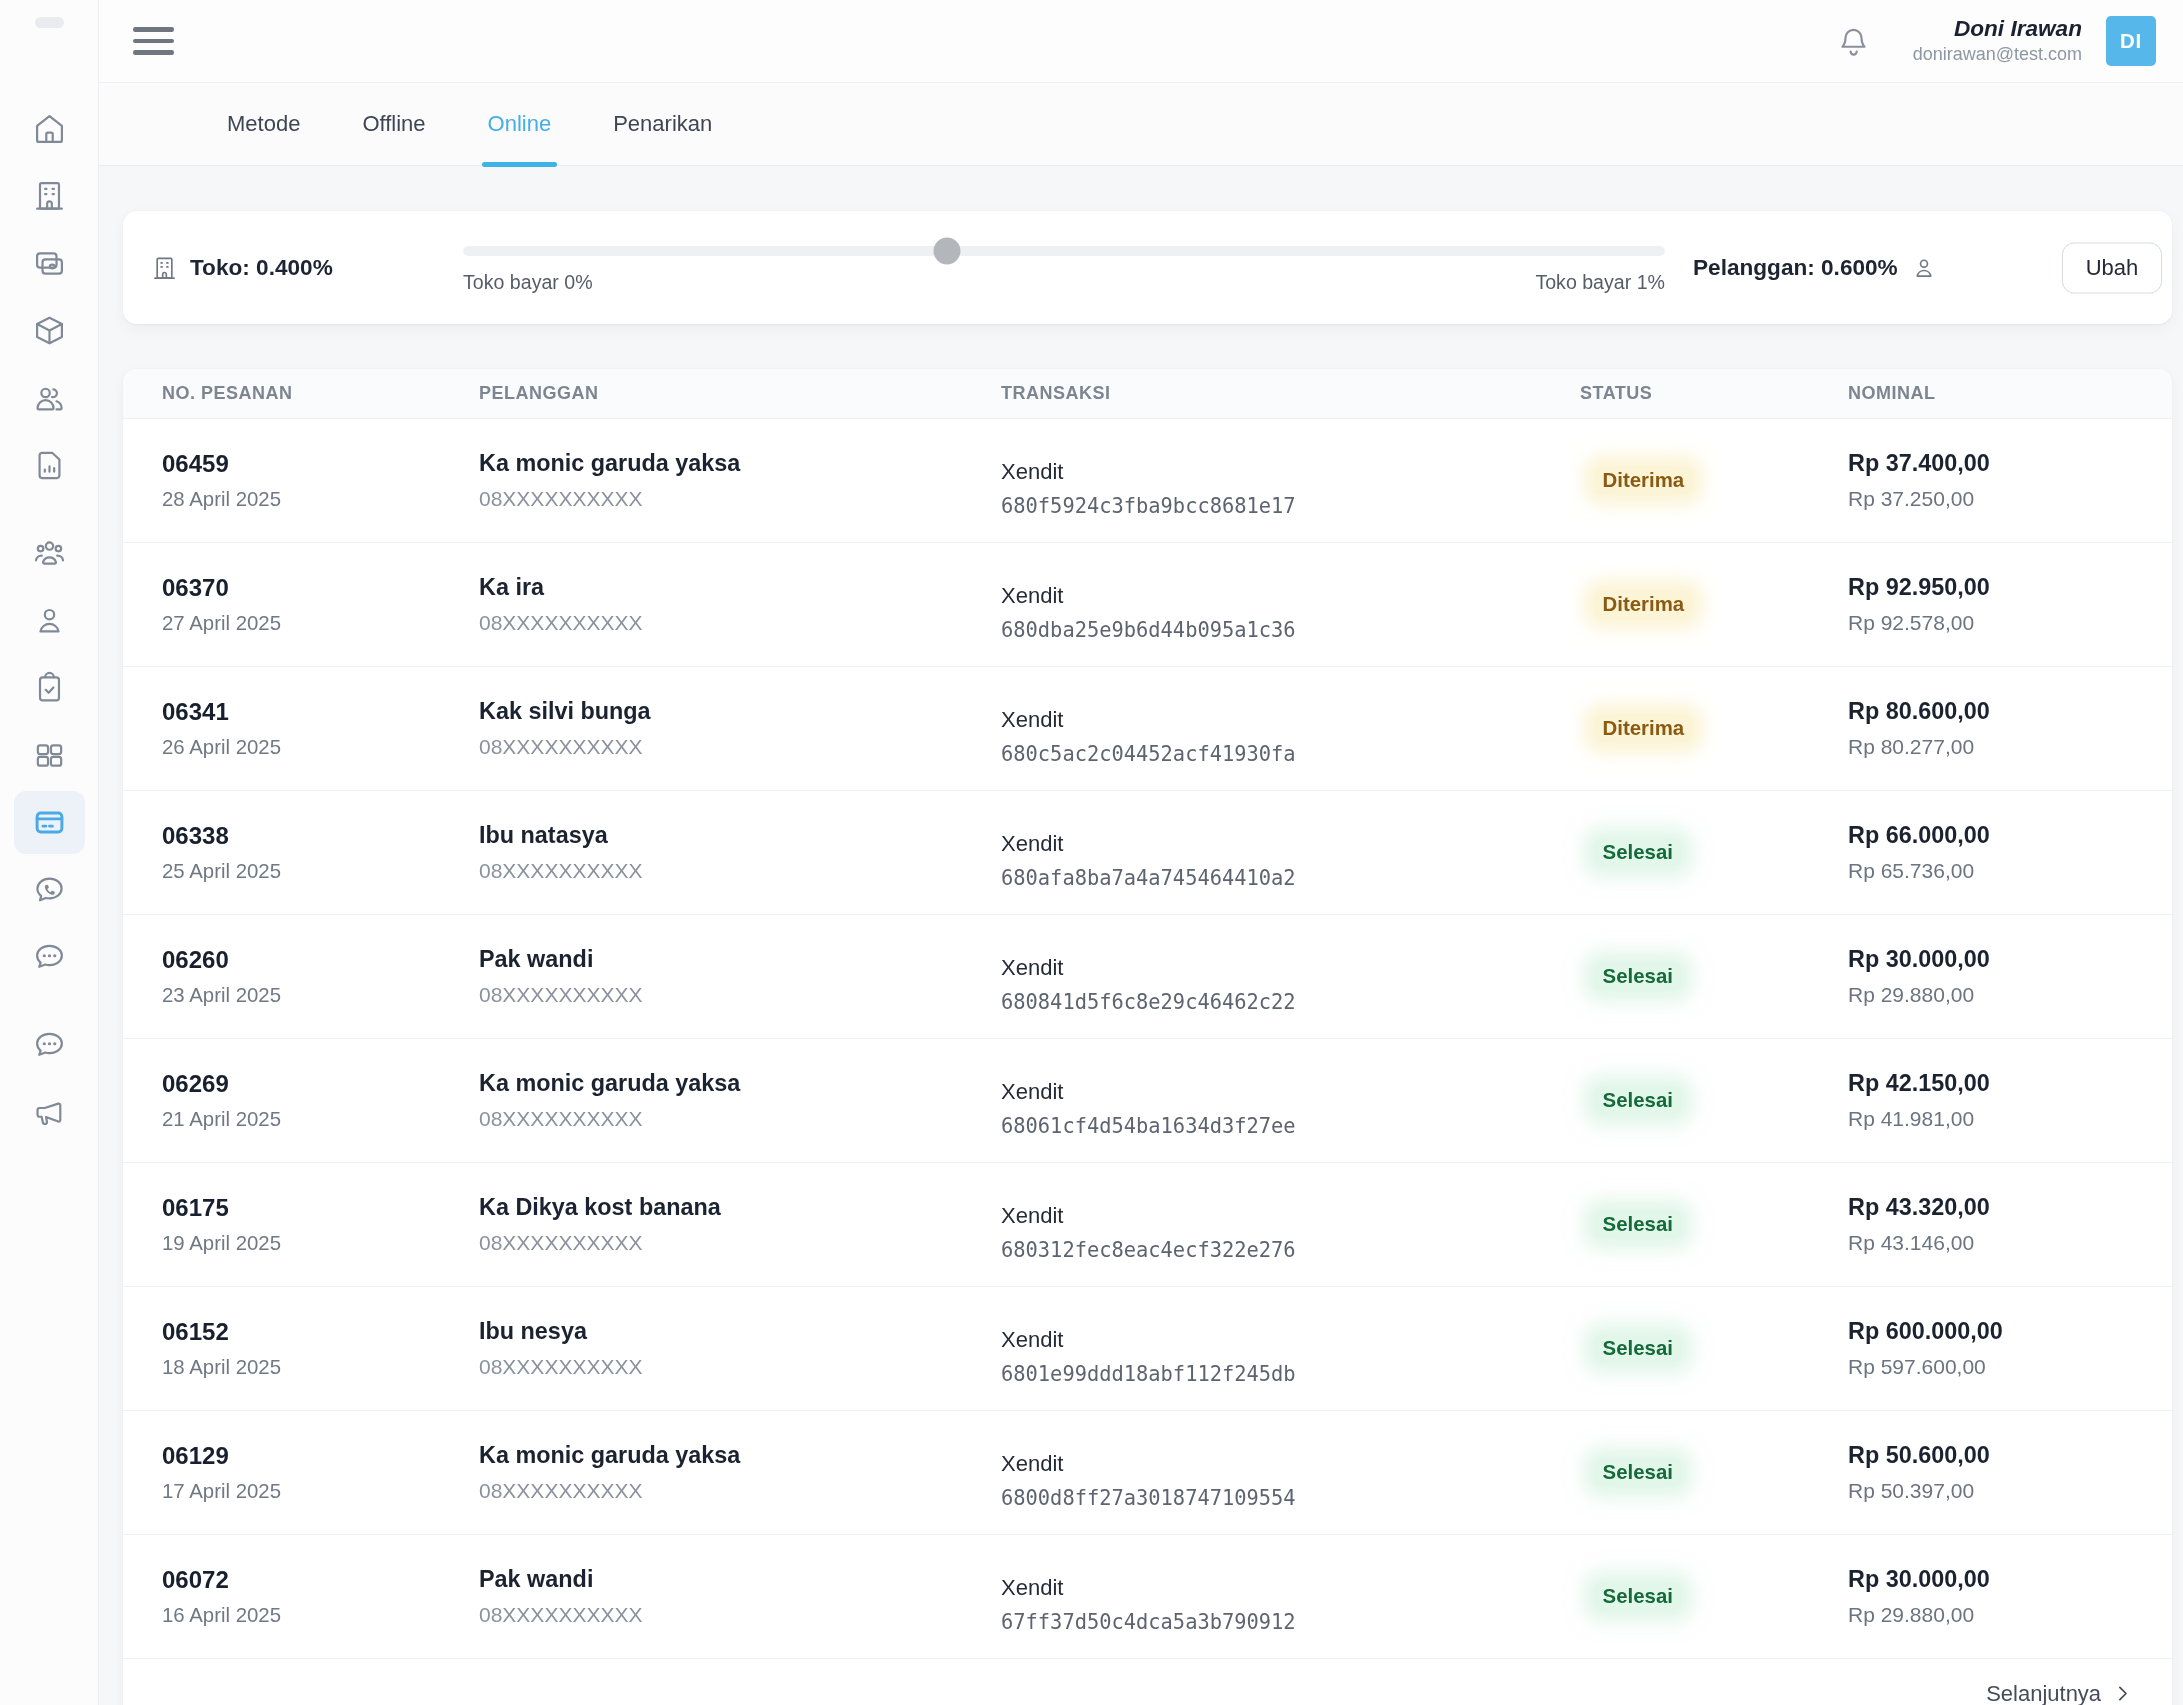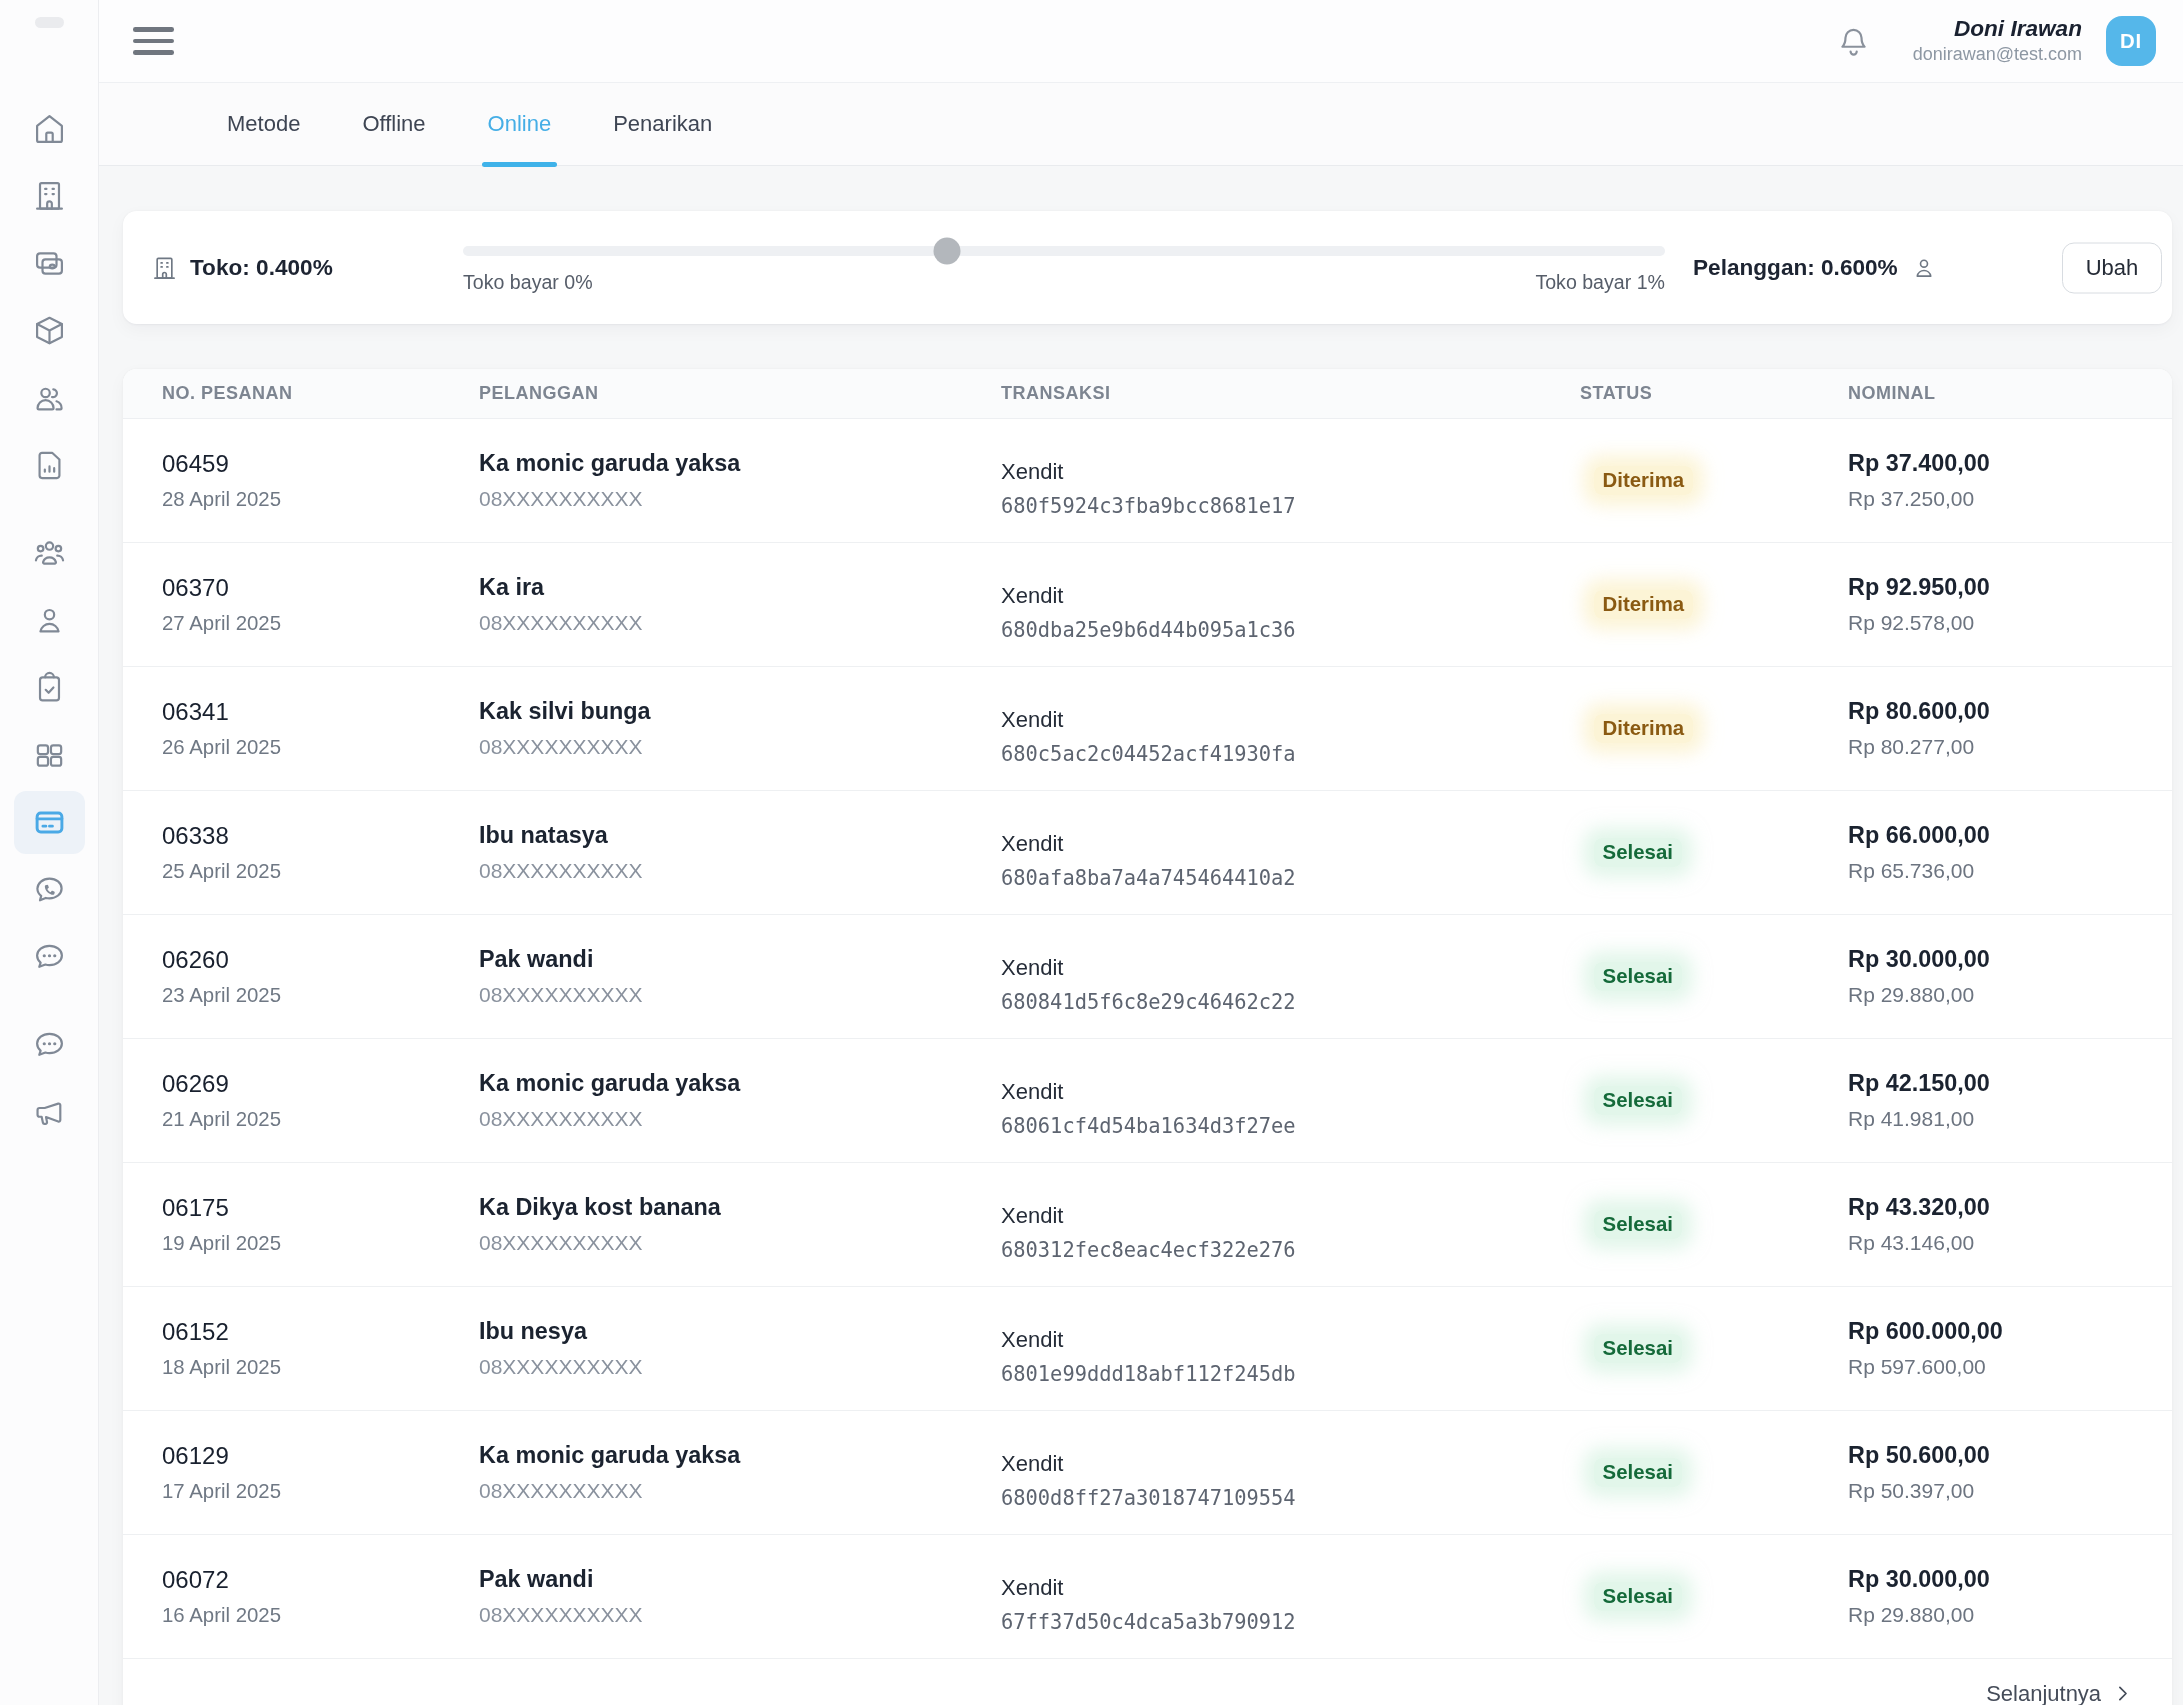--- a/index.html
+++ b/index.html
@@ -20,21 +20,21 @@
   .main{flex:1;display:flex;flex-direction:column;min-width:0;background:#f6f7f8;}
   .topbar{flex:0 0 83px;height:83px;background:#fdfdfe;border-bottom:0.8px solid #eef0f3;display:flex;align-items:center;padding:0 27px 0 34px;box-sizing:border-box;}
   .hamburger{background:none;border:none;padding:0;cursor:pointer;display:flex;flex-direction:column;gap:6.8px;}
   .hamburger span{display:block;width:41px;height:4.5px;border-radius:2.3px;background:#70767f;}
   .top-right{margin-left:auto;display:flex;align-items:center;}
   .bell{color:#8a919c;margin-right:42px;cursor:pointer;}
   .bell svg{width:35px;height:35px;display:block;}
   .user-block{text-align:right;margin-right:24px;}
   .user-name{font-size:22.6px;font-weight:700;color:#1a2130;line-height:1.25;font-style:italic;}
   .user-email{font-size:18px;color:#8d97a3;line-height:1.3;}
-  .avatar{width:50px;height:50px;border-radius:16px;background:#55b7ea;color:#fff;font-weight:700;font-size:20.4px;letter-spacing:0.8px;display:flex;align-items:center;justify-content:center;cursor:pointer;}
+  .avatar{width:50px;height:50px;border-radius:5px;background:#55b7ea;color:#fff;font-weight:700;font-size:20.4px;letter-spacing:0.8px;display:flex;align-items:center;justify-content:center;cursor:pointer;}
 
   
   .tabsbar{flex:0 0 83px;height:83px;background:#fbfbfc;border-bottom:1.5px solid #e9ebee;display:flex;align-items:stretch;padding-left:128px;box-sizing:border-box;}
   .tab{position:relative;background:none;border:none;padding:0;margin-right:62px;font-family:inherit;font-size:22px;color:#3e4document;color:#3e4553;display:flex;align-items:center;cursor:pointer;}
   .tab.active{color:#45aee6;}
   .tab.active::after{content:'';position:absolute;left:-6px;right:-6px;bottom:-1.5px;height:4.5px;border-radius:3px;background:#3fb2e9;}
 
   
   .content{flex:1;padding:45px 11.3px 0 24px;box-sizing:border-box;}
   .card{background:#fff;border-radius:13.6px;box-shadow:0 0.8px 2.3px rgba(20,25,40,.05),0 6px 18px rgba(20,25,40,.04);}
@@ -52,21 +52,21 @@
   .fee-right svg{width:26px;height:26px;}
   .ubah-btn{position:absolute;right:9.8px;top:50%;transform:translateY(-50%);height:51px;padding:0 22.6px;background:#fff;border:1.5px solid #d8dce1;border-radius:12px;font-family:inherit;font-size:22px;color:#252b36;cursor:pointer;}
 
   
   .table-card{margin-top:45px;overflow:hidden;}
   .grid-cols{display:grid;grid-template-columns:317px 522px 579px 268px 1fr;padding-left:39px;box-sizing:border-box;align-items:center;}
   .thead{height:50px;background:#fafbfc;border-bottom:0.8px solid #edeff2;}
   .th{font-size:18px;font-weight:700;color:#7d8591;letter-spacing:0.5px;}
   .trow{height:124px;border-bottom:0.8px solid #eef0f2;cursor:pointer;}
   .cell{display:flex;flex-direction:column;justify-content:center;gap:9.8px;}
-  .order-no{font-size:24px;font-weight:400;color:#18202e;}
+  .order-no{font-size:24px;font-weight:700;color:#18202e;}
   .order-date{font-size:20.4px;color:#6f7884;}
   .cust-name{font-size:23.4px;font-weight:700;color:#1b2330;}
   .cust-phone{font-size:21px;color:#8a929e;}
   .tx-provider{font-size:22px;color:#252c38;margin-top:16px;}
   .tx-id{font-size:20.4px;color:#5d6470;font-family:"DejaVu Sans Mono",monospace;}
   .status-cell{justify-self:start;margin-left:13.6px;}
   .badge{display:inline-block;font-size:20.4px;font-weight:700;padding:3px 9px;border-radius:7.5px;}
   .badge-amber{color:#8a5a12;background:rgba(250,235,180,.55);box-shadow:0 0 18px 10.6px rgba(250,235,180,.55);}
   .badge-green{color:#156a3a;background:rgba(198,238,213,.5);box-shadow:0 0 18px 10.6px rgba(198,238,213,.5);}
   .amt-main{font-size:23.4px;font-weight:700;color:#1b2330;}

